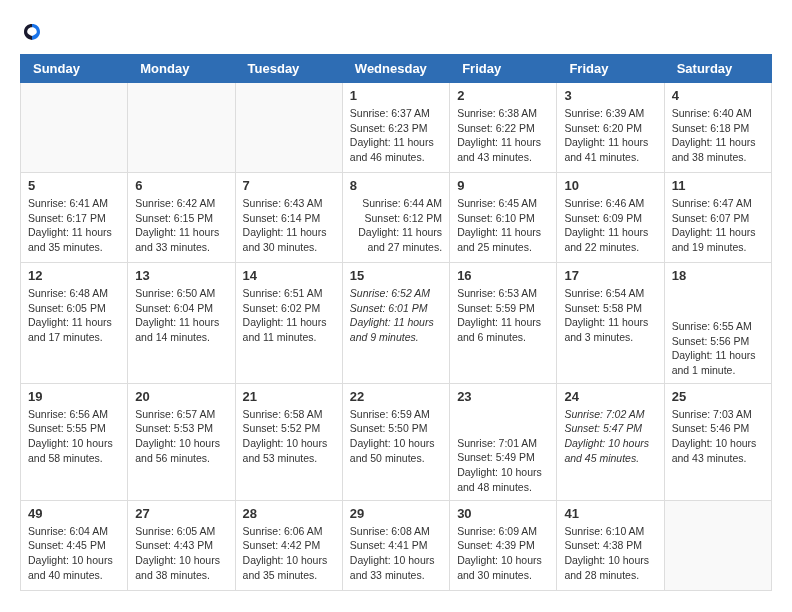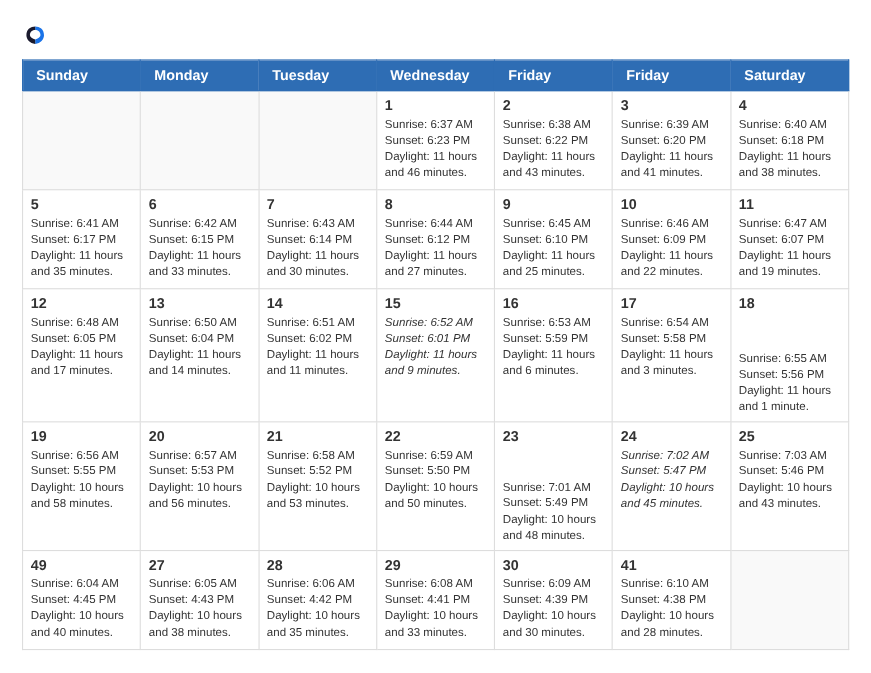--- a/index.html
+++ b/index.html
@@ -170,21 +170,21 @@
         </td>
         <td>
           <span class="day-number">7</span>
           <div class="day-info" style="white-space: pre-line;">Sunrise: 6:43 AM
 Sunset: 6:14 PM
 Daylight: 11 hours
 and 30 minutes.</div>
         </td>
         <td>
           <span class="day-number">8</span>
-          <div class="day-info" style="white-space: pre-line;">Sunrise: 6:44 AM
+          <div class="day-info" style="white-space: pre-line; text-align: right;">Sunrise: 6:44 AM
 Sunset: 6:12 PM
 Daylight: 11 hours
 and 27 minutes.</div>
         </td>
         <td>
           <span class="day-number">9</span>
           <div class="day-info" style="white-space: pre-line;">Sunrise: 6:45 AM
 Sunset: 6:10 PM
 Daylight: 11 hours
 and 25 minutes.</div>

